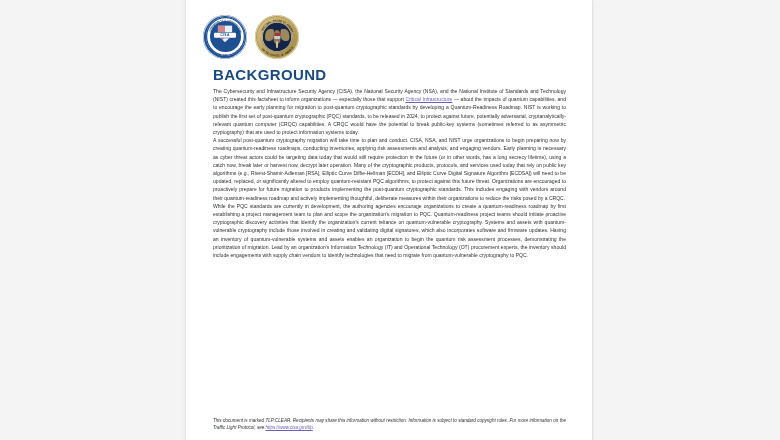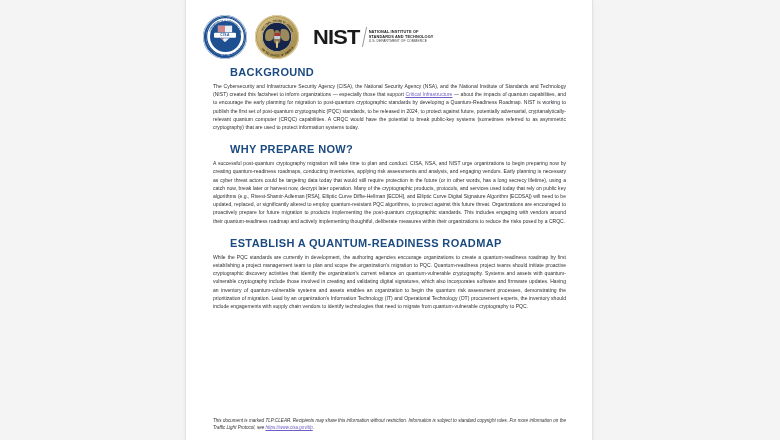--- a/index.html
+++ b/index.html
@@ -302,25 +302,25 @@
     letter-spacing: 0.1px;
   }
 
   
   #content {
     padding: 2px 26px 0 27px;
   }
 
   h2.sec {
     color: #1b4a80;
-    font-size: 11px;
+    font-size: 15px;
     font-weight: bold;
     letter-spacing: 0.35px;
     text-transform: uppercase;
-    margin: 0 0 4px 17px;
+    margin: 0 0 4px 0;
   }
   h2.sec.spaced { margin-top: 12px; }
 
   p.body {
     color: #2b2f33;
     font-size: 5.05px;
     line-height: 8.2px;
     text-align: justify;
     letter-spacing: 0.01px;
   }
@@ -475,41 +475,30 @@
             <span style="color: rgb(58, 48, 22); transform: translate(7.49197px, 15.8152px) rotate(-25.3478deg);">A</span>
             <span style="color: rgb(58, 48, 22); transform: translate(8.7385px, 15.1621px) rotate(-29.9565deg);">M</span>
             <span style="color: rgb(58, 48, 22); transform: translate(9.92852px, 14.4109px) rotate(-34.5652deg);">E</span>
             <span style="color: rgb(58, 48, 22); transform: translate(11.0543px, 13.5666px) rotate(-39.1739deg);">R</span>
             <span style="color: rgb(58, 48, 22); transform: translate(12.1087px, 12.6345px) rotate(-43.7826deg);">I</span>
             <span style="color: rgb(58, 48, 22); transform: translate(13.0847px, 11.6207px) rotate(-48.3913deg);">C</span>
             <span style="color: rgb(58, 48, 22); transform: translate(13.9761px, 10.5318px) rotate(-53deg);">A</span>
           </div>
         </div>
 
-      <div id="nist">
-        <div id="nist-mark">NIST</div>
-        <div id="nist-rule"></div>
-        <div id="nist-sub">
-          <div>NATIONAL INSTITUTE OF</div>
-          <div>STANDARDS AND TECHNOLOGY</div>
-          <div class="dept">U.S. DEPARTMENT OF COMMERCE</div>
-        </div>
-      </div>
 
     </div>
 
     <div id="content">
 
       <h2 class="sec">BACKGROUND</h2>
       <p class="body"><span>The Cybersecurity and Infrastructure Security Agency (CISA), the National Security Agency (NSA), and the National Institute of Standards and Technology (NIST) created this factsheet to inform organizations — especially those that support </span><a class="inline-link" href="#">Critical Infrastructure</a><span> — about the impacts of quantum capabilities, and to encourage the early planning for migration to post-quantum cryptographic standards by developing a Quantum-Readiness Roadmap. NIST is working to publish the first set of post-quantum cryptographic (PQC) standards, to be released in 2024, to protect against future, potentially adversarial, cryptanalytically-relevant quantum computer (CRQC) capabilities. A CRQC would have the potential to break public-key systems (sometimes referred to as asymmetric cryptography) that are used to protect information systems today.</span></p>
 
-      <h2 class="sec spaced">WHY PREPARE NOW?</h2>
       <p class="body">A successful post-quantum cryptography migration will take time to plan and conduct. CISA, NSA, and NIST urge organizations to begin preparing now by creating quantum-readiness roadmaps, conducting inventories, applying risk assessments and analysis, and engaging vendors. Early planning is necessary as cyber threat actors could be targeting data today that would still require protection in the future (or in other words, has a long secrecy lifetime), using a catch now, break later or harvest now, decrypt later operation. Many of the cryptographic products, protocols, and services used today that rely on public key algorithms (e.g., Rivest-Shamir-Adleman [RSA], Elliptic Curve Diffie-Hellman [ECDH], and Elliptic Curve Digital Signature Algorithm [ECDSA]) will need to be updated, replaced, or significantly altered to employ quantum-resistant PQC algorithms, to protect against this future threat. Organizations are encouraged to proactively prepare for future migration to products implementing the post-quantum cryptographic standards. This includes engaging with vendors around their quantum-readiness roadmap and actively implementing thoughtful, deliberate measures within their organizations to reduce the risks posed by a CRQC.</p>
 
-      <h2 class="sec spaced">ESTABLISH A QUANTUM-READINESS ROADMAP</h2>
       <p class="body">While the PQC standards are currently in development, the authoring agencies encourage organizations to create a quantum-readiness roadmap by first establishing a project management team to plan and scope the organization's migration to PQC. Quantum-readiness project teams should initiate proactive cryptographic discovery activities that identify the organization's current reliance on quantum-vulnerable cryptography. Systems and assets with quantum-vulnerable cryptography include those involved in creating and validating digital signatures, which also incorporates software and firmware updates. Having an inventory of quantum-vulnerable systems and assets enables an organization to begin the quantum risk assessment processes, demonstrating the prioritization of migration. Lead by an organization's Information Technology (IT) and Operational Technology (OT) procurement experts, the inventory should include engagements with supply chain vendors to identify technologies that need to migrate from quantum-vulnerable cryptography to PQC.</p>
 
     </div>
 
     <div id="footer">
       <p><span>This document is marked TLP:CLEAR. Recipients may share this information without restriction. Information is subject to standard copyright rules. For more information on the Traffic Light Protocol, see </span><a href="#">https://www.cisa.gov/tlp</a><span>.</span></p>
     </div>
 
   </div>
 </div>

